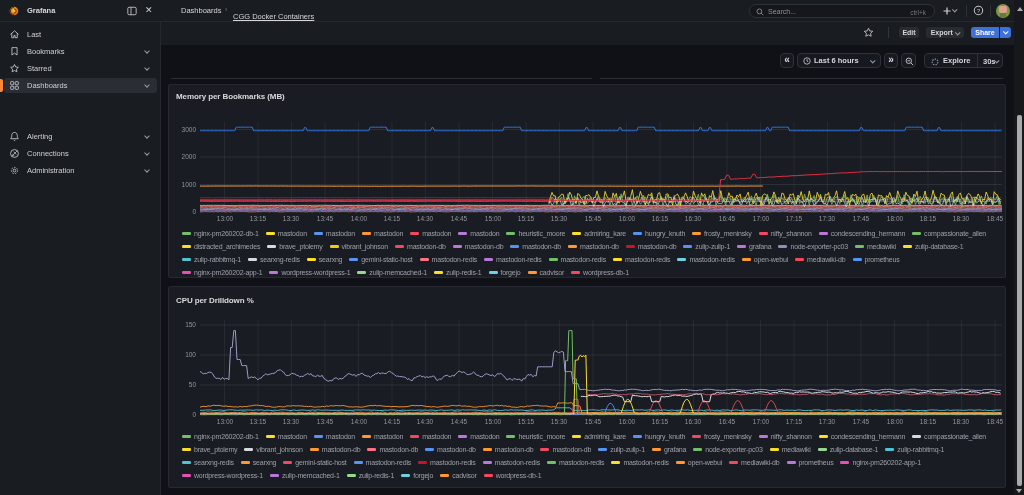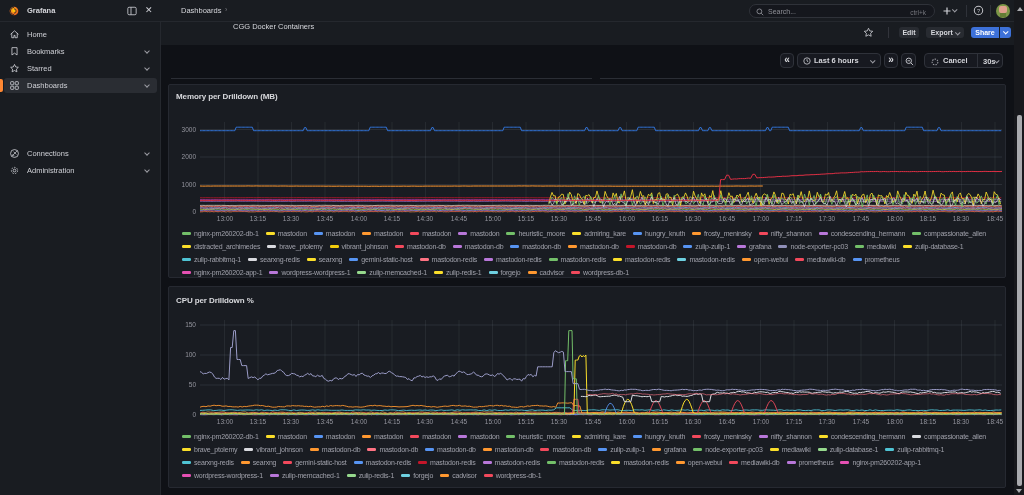--- a/index.html
+++ b/index.html
@@ -40,21 +40,21 @@
 <div id="app">
   <div id="toolbar2"></div>
 
   <div class="abs" style="left:161px;top:45px;width:863px;height:450px;background:#0f1116"></div>
 
   <div class="abs" style="left:171px;top:78px;width:421px;height:1px;background:#2b2e35"></div>
   <div class="abs" style="left:600px;top:78px;width:403px;height:1px;background:#2b2e35"></div>
 
   <div class="panel" style="top:84px;height:194px;"></div>
   <div class="panel" style="top:286px;height:202px;"></div>
-  <div class="ptitle" style="left:176px;top:92px;">Memory per Drilldown (MB)</div>
+  <div class="ptitle" style="left:176px;top:92px;">Memory per Bookmarks (MB)</div>
   <div class="ptitle" style="left:176px;top:296px;">CPU per Drilldown %</div>
 
   <svg class="abs" style="left:0;top:0;z-index:2" width="1024" height="495" viewBox="0 0 1024 495">
 <line x1="200.0" y1="129.5" x2="1002.0" y2="129.5" stroke="rgba(210,220,235,0.10)" stroke-width="1"></line>
 <line x1="200.0" y1="157.0" x2="1002.0" y2="157.0" stroke="rgba(210,220,235,0.10)" stroke-width="1"></line>
 <line x1="200.0" y1="184.5" x2="1002.0" y2="184.5" stroke="rgba(210,220,235,0.10)" stroke-width="1"></line>
 <line x1="224.5" y1="122" x2="224.5" y2="212" stroke="rgba(210,220,235,0.07)" stroke-width="1"></line>
 <line x1="258.0" y1="122" x2="258.0" y2="212" stroke="rgba(210,220,235,0.07)" stroke-width="1"></line>
 <line x1="291.5" y1="122" x2="291.5" y2="212" stroke="rgba(210,220,235,0.07)" stroke-width="1"></line>
 <line x1="325.0" y1="122" x2="325.0" y2="212" stroke="rgba(210,220,235,0.07)" stroke-width="1"></line>
@@ -592,21 +592,21 @@
     </svg>
     <span class="abs navtxt" style="left:27px;top:6px;font-weight:bold">Grafana</span>
     <svg class="abs" style="left:127px;top:6px" width="10" height="10" viewBox="0 0 12 12">
         <rect x="1" y="1.5" width="10" height="9" rx="1.5" stroke="#cfd0d6" fill="none" stroke-width="1"></rect>
         <line x1="4.8" y1="1.5" x2="4.8" y2="10.5" stroke="#cfd0d6" stroke-width="1"></line>
       </svg>
     <span class="abs" style="left:145px;top:5px;color:#cfd0d6;font-size:9px">✕</span>
 
     <span class="abs navtxt" style="left:181px;top:6px;">Dashboards</span>
     <span class="abs" style="left:225px;top:6px;color:#75767d;font-size:7px">›</span>
-    <span class="abs navtxt" style="left:233px;top:22px;">CGG Docker Containers</span>
+    <span class="abs navtxt" style="left:233px;top:12px;text-decoration:underline;">CGG Docker Containers</span>
 
     <div class="abs" style="left:749px;top:4px;width:186px;height:14px;background:#15171d;border:1px solid #2f3239;border-radius:7px;">
       <svg class="abs" style="left:6px;top:3px" width="8" height="8" viewBox="0 0 10 10">
           <circle cx="4.2" cy="4.2" r="3" stroke="#9b9ca3" fill="none" stroke-width="1"></circle>
           <line x1="6.5" y1="6.5" x2="9" y2="9" stroke="#9b9ca3" stroke-width="1"></line>
         </svg>
       <span class="abs" style="left:18px;top:3px;color:#8e8f96;font-size:7px">Search...</span>
       <span class="abs" style="right:8px;top:3.5px;color:#75767d;font-size:6.5px">ctrl+k</span>
     </div>
     <svg class="abs" style="left:943px;top:7px" width="8" height="8" viewBox="0 0 8 8">
@@ -648,37 +648,37 @@
     <svg class="abs" style="left:3px;top:3px" width="9" height="9" viewBox="0 0 10 10">
         <circle cx="4.2" cy="4.2" r="3" stroke="#cfd0d6" fill="none" stroke-width="1"></circle>
         <line x1="6.5" y1="6.5" x2="9" y2="9" stroke="#cfd0d6" stroke-width="1"></line>
         <line x1="2.8" y1="4.2" x2="5.6" y2="4.2" stroke="#cfd0d6" stroke-width="1"></line>
       </svg>
   </div>
   <div class="tgrp" style="left:924px;width:79px;">
     <svg class="abs" style="left:6px;top:3.5px" width="8" height="8" viewBox="0 0 10 10">
         <circle cx="5" cy="5" r="3.6" stroke="#9b9ca3" fill="none" stroke-width="1.3" stroke-dasharray="1.8 1.4"></circle>
       </svg>
-    <span style="margin-left:18px;">Cancel</span>
+    <span style="margin-left:18px;">Explore</span>
     <div class="abs" style="left:52px;top:0;width:1px;height:13px;background:#2f323a"></div>
     <span class="abs" style="left:58px;top:1px;">30s</span>
     <span class="abs chev" style="right:4px;top:6px;color:#9b9ca3"></span>
   </div>
 
   <div class="abs" style="left:1014px;top:0;width:10px;height:495px;background:#17181c;z-index:9"></div>
   <div class="abs" style="left:1016.5px;top:7px;width:0;height:0;border-left:3px solid transparent;border-right:3px solid transparent;border-bottom:4.5px solid #aaabaf;z-index:10"></div>
   <div class="abs" style="left:1017px;top:115px;width:4.5px;height:371px;background:#a9aaae;border-radius:2px;z-index:10"></div>
   <div class="abs" style="left:1016px;top:489px;width:0;height:0;border-left:3px solid transparent;border-right:3px solid transparent;border-top:4.5px solid #aaabaf;z-index:10"></div>
 
   <div id="sidebar">
 <div class="sitem" style="top:5px;">
 <svg class="sico" viewBox="0 0 12 12">
           <path d="M2 5.5 6 2l4 3.5M3 5v4.5h2.4V7h1.2v2.5H9V5" stroke="#cfd0d6" fill="none" stroke-width="0.9" stroke-linecap="round" stroke-linejoin="round"></path>
         </svg>
-        <span class="stxt">Home</span>
+        <span class="stxt">Last</span>
       </div>
 <div class="sitem" style="top:39px;">
 <svg class="sico" viewBox="0 0 12 12">
           <path d="M6 1.6 7.3 4.3 10.2 4.7 8.1 6.7 8.6 9.6 6 8.2 3.4 9.6 3.9 6.7 1.8 4.7 4.7 4.3z" stroke="#cfd0d6" fill="none" stroke-width="0.9" stroke-linejoin="round"></path>
         </svg>
         <span class="stxt">Starred</span>
         <span class="schev"></span>
       </div>
 <div class="sitem" style="top:22px;">
 <svg class="sico" viewBox="0 0 12 12">
@@ -691,20 +691,28 @@
       <div class="sitem" style="top:56px;background:#2a2d33;border-radius:3px;">
 <svg class="sico" viewBox="0 0 12 12">
           <rect x="1.8" y="1.8" width="3.4" height="3.4" rx="0.7" stroke="#cfd0d6" fill="none" stroke-width="0.9"></rect>
           <rect x="6.8" y="1.8" width="3.4" height="3.4" rx="0.7" stroke="#cfd0d6" fill="none" stroke-width="0.9"></rect>
           <rect x="1.8" y="6.8" width="3.4" height="3.4" rx="0.7" stroke="#cfd0d6" fill="none" stroke-width="0.9"></rect>
           <rect x="6.8" y="6.8" width="3.4" height="3.4" rx="0.7" stroke="#cfd0d6" fill="none" stroke-width="0.9"></rect>
         </svg>
         <span class="stxt">Dashboards</span>
         <span class="schev"></span>
       </div>
+<div class="sitem" style="top:107px;">
+<svg class="sico" viewBox="0 0 12 12">
+          <path d="M6 1.6c-1.9 0-3 1.4-3 3.2 0 2.4-.8 3.2-1.2 3.6h8.4C9.8 8 9 7.2 9 4.8 9 3 7.9 1.6 6 1.6z" stroke="#cfd0d6" fill="none" stroke-width="0.9" stroke-linejoin="round"></path>
+          <path d="M5 9.6a1.1 1.1 0 0 0 2 0" stroke="#cfd0d6" fill="none" stroke-width="0.9"></path>
+        </svg>
+        <span class="stxt">Alerting</span>
+        <span class="schev"></span>
+      </div>
 <div class="sitem" style="top:141px;">
 <svg class="sico" viewBox="0 0 12 12">
           <circle cx="6" cy="6" r="1.5" stroke="#cfd0d6" fill="none" stroke-width="0.9"></circle>
           <circle cx="6" cy="6" r="3.4" stroke="#cfd0d6" fill="none" stroke-width="0.9" stroke-dasharray="1.7 1.3"></circle>
         </svg>
         <span class="stxt">Administration</span>
         <span class="schev"></span>
       </div>
 <div class="sitem" style="top:124px;">
 <svg class="sico" viewBox="0 0 12 12">

